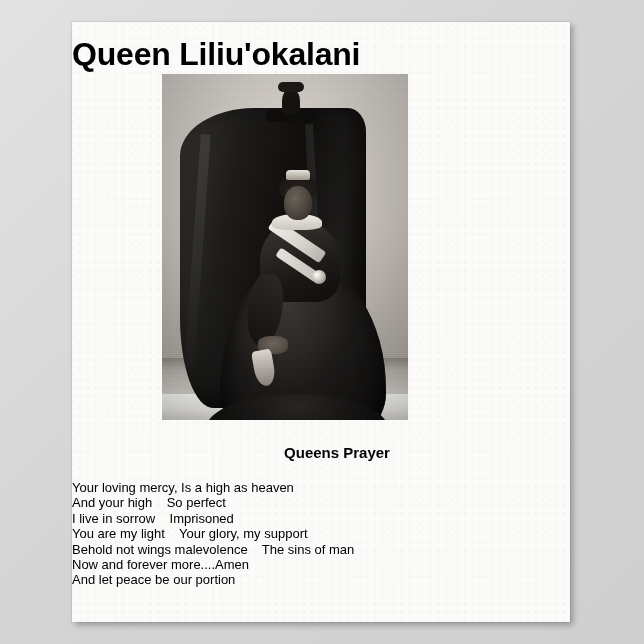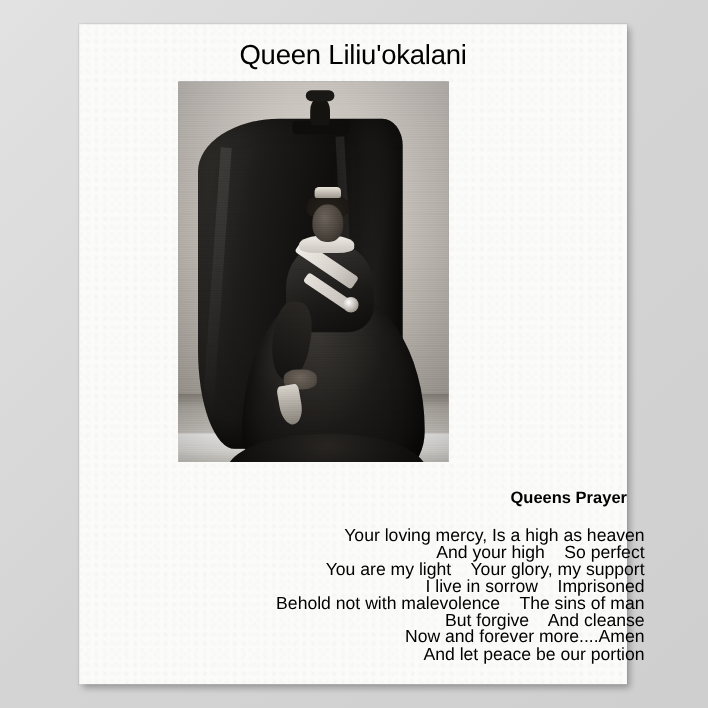--- a/index.html
+++ b/index.html
@@ -41,23 +41,22 @@
       radial-gradient(circle at 70% 65%, rgba(0,0,0,0.012) 0 2px, transparent 2px);
     background-size: 7px 7px, 9px 9px;
     pointer-events: none;
   }
 
   #poster-title {
     position: absolute;
     top: 14px;
     left: 0;
     width: 100%;
-    text-align: center;
-    font-size: 25px;
-    font-weight: normal;
+    font-size: 32px;
+    font-weight: bold;
     letter-spacing: -0.2px;
     color: #000;
   }
 
   
   #photo {
     position: absolute;
     left: 90px;
     top: 52px;
     width: 246px;
@@ -202,33 +201,34 @@
     background:
       repeating-linear-gradient(0deg, rgba(255,255,255,0.035) 0 1px, rgba(0,0,0,0.02) 1px 2px);
     mix-blend-mode: overlay;
   }
 
   #prayer-title {
     position: absolute;
     top: 422px;
     left: 0;
     width: 100%;
-    text-align: right;
+    text-align: center;
     font-size: 15px;
     font-weight: bold;
     color: #000;
+    padding-left: 16px;
   }
 
   #prayer-body {
     position: absolute;
     top: 458px;
-    left: 16px;
+    left: 0;
     width: 100%;
-    text-align: right;
-    font-size: 16px;
+    text-align: left;
+    font-size: 13px;
     line-height: 15.4px;
     color: #000;
   }
   .prayer-line { white-space: pre; }
 </style>
 </head>
 <body>
 
 <div id="stage">
 
@@ -262,22 +262,21 @@
       <div class="ph-layer" id="ph-fan"></div>
       <div class="ph-layer" id="ph-vignette"></div>
       <div class="ph-layer" id="ph-grain"></div>
     </div>
 
     <div id="prayer-title">Queens Prayer</div>
 
     <div id="prayer-body">
       <div class="prayer-line">Your loving mercy, Is a high as heaven</div>
       <div class="prayer-line">And your high    So perfect</div>
+      <div class="prayer-line">I live in sorrow    Imprisoned</div>
       <div class="prayer-line">You are my light    Your glory, my support</div>
-      <div class="prayer-line">I live in sorrow    Imprisoned</div>
-      <div class="prayer-line">Behold not with malevolence    The sins of man</div>
-      <div class="prayer-line">But forgive    And cleanse</div>
+      <div class="prayer-line">Behold not wings malevolence    The sins of man</div>
       <div class="prayer-line">Now and forever more....Amen</div>
       <div class="prayer-line">And let peace be our portion</div>
     </div>
   </div>
 
 </div>
 
 </body></html>

